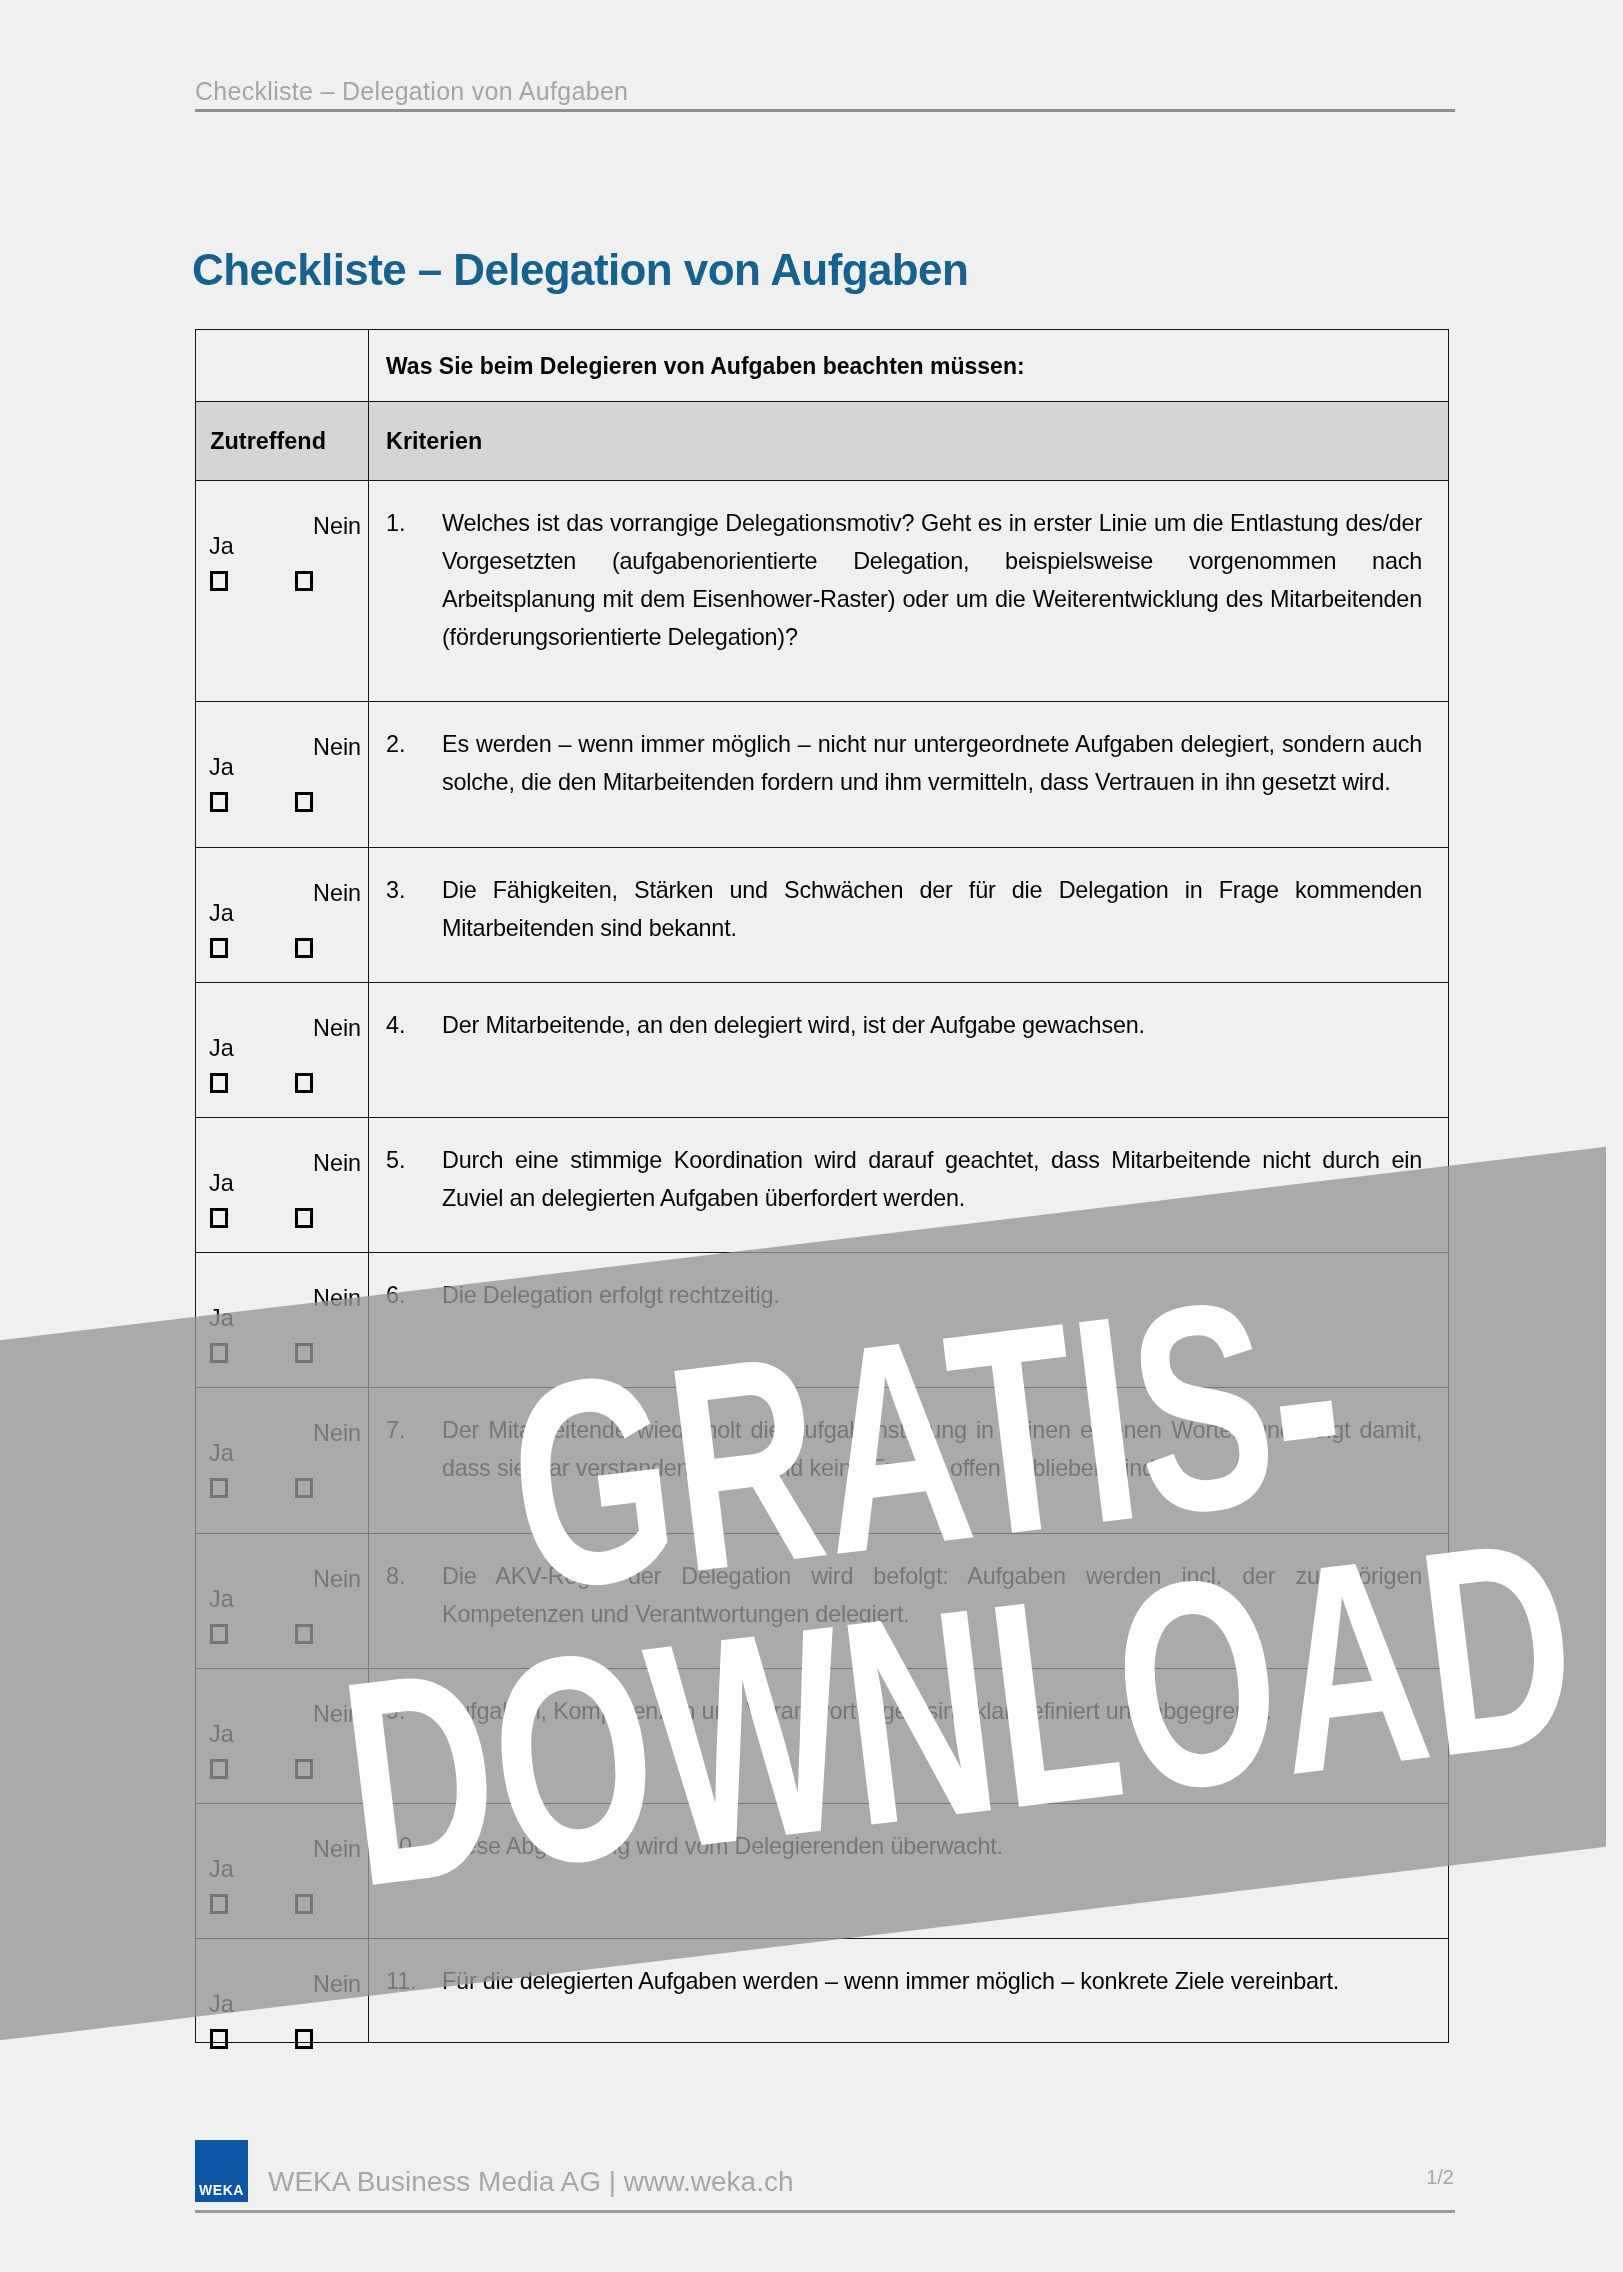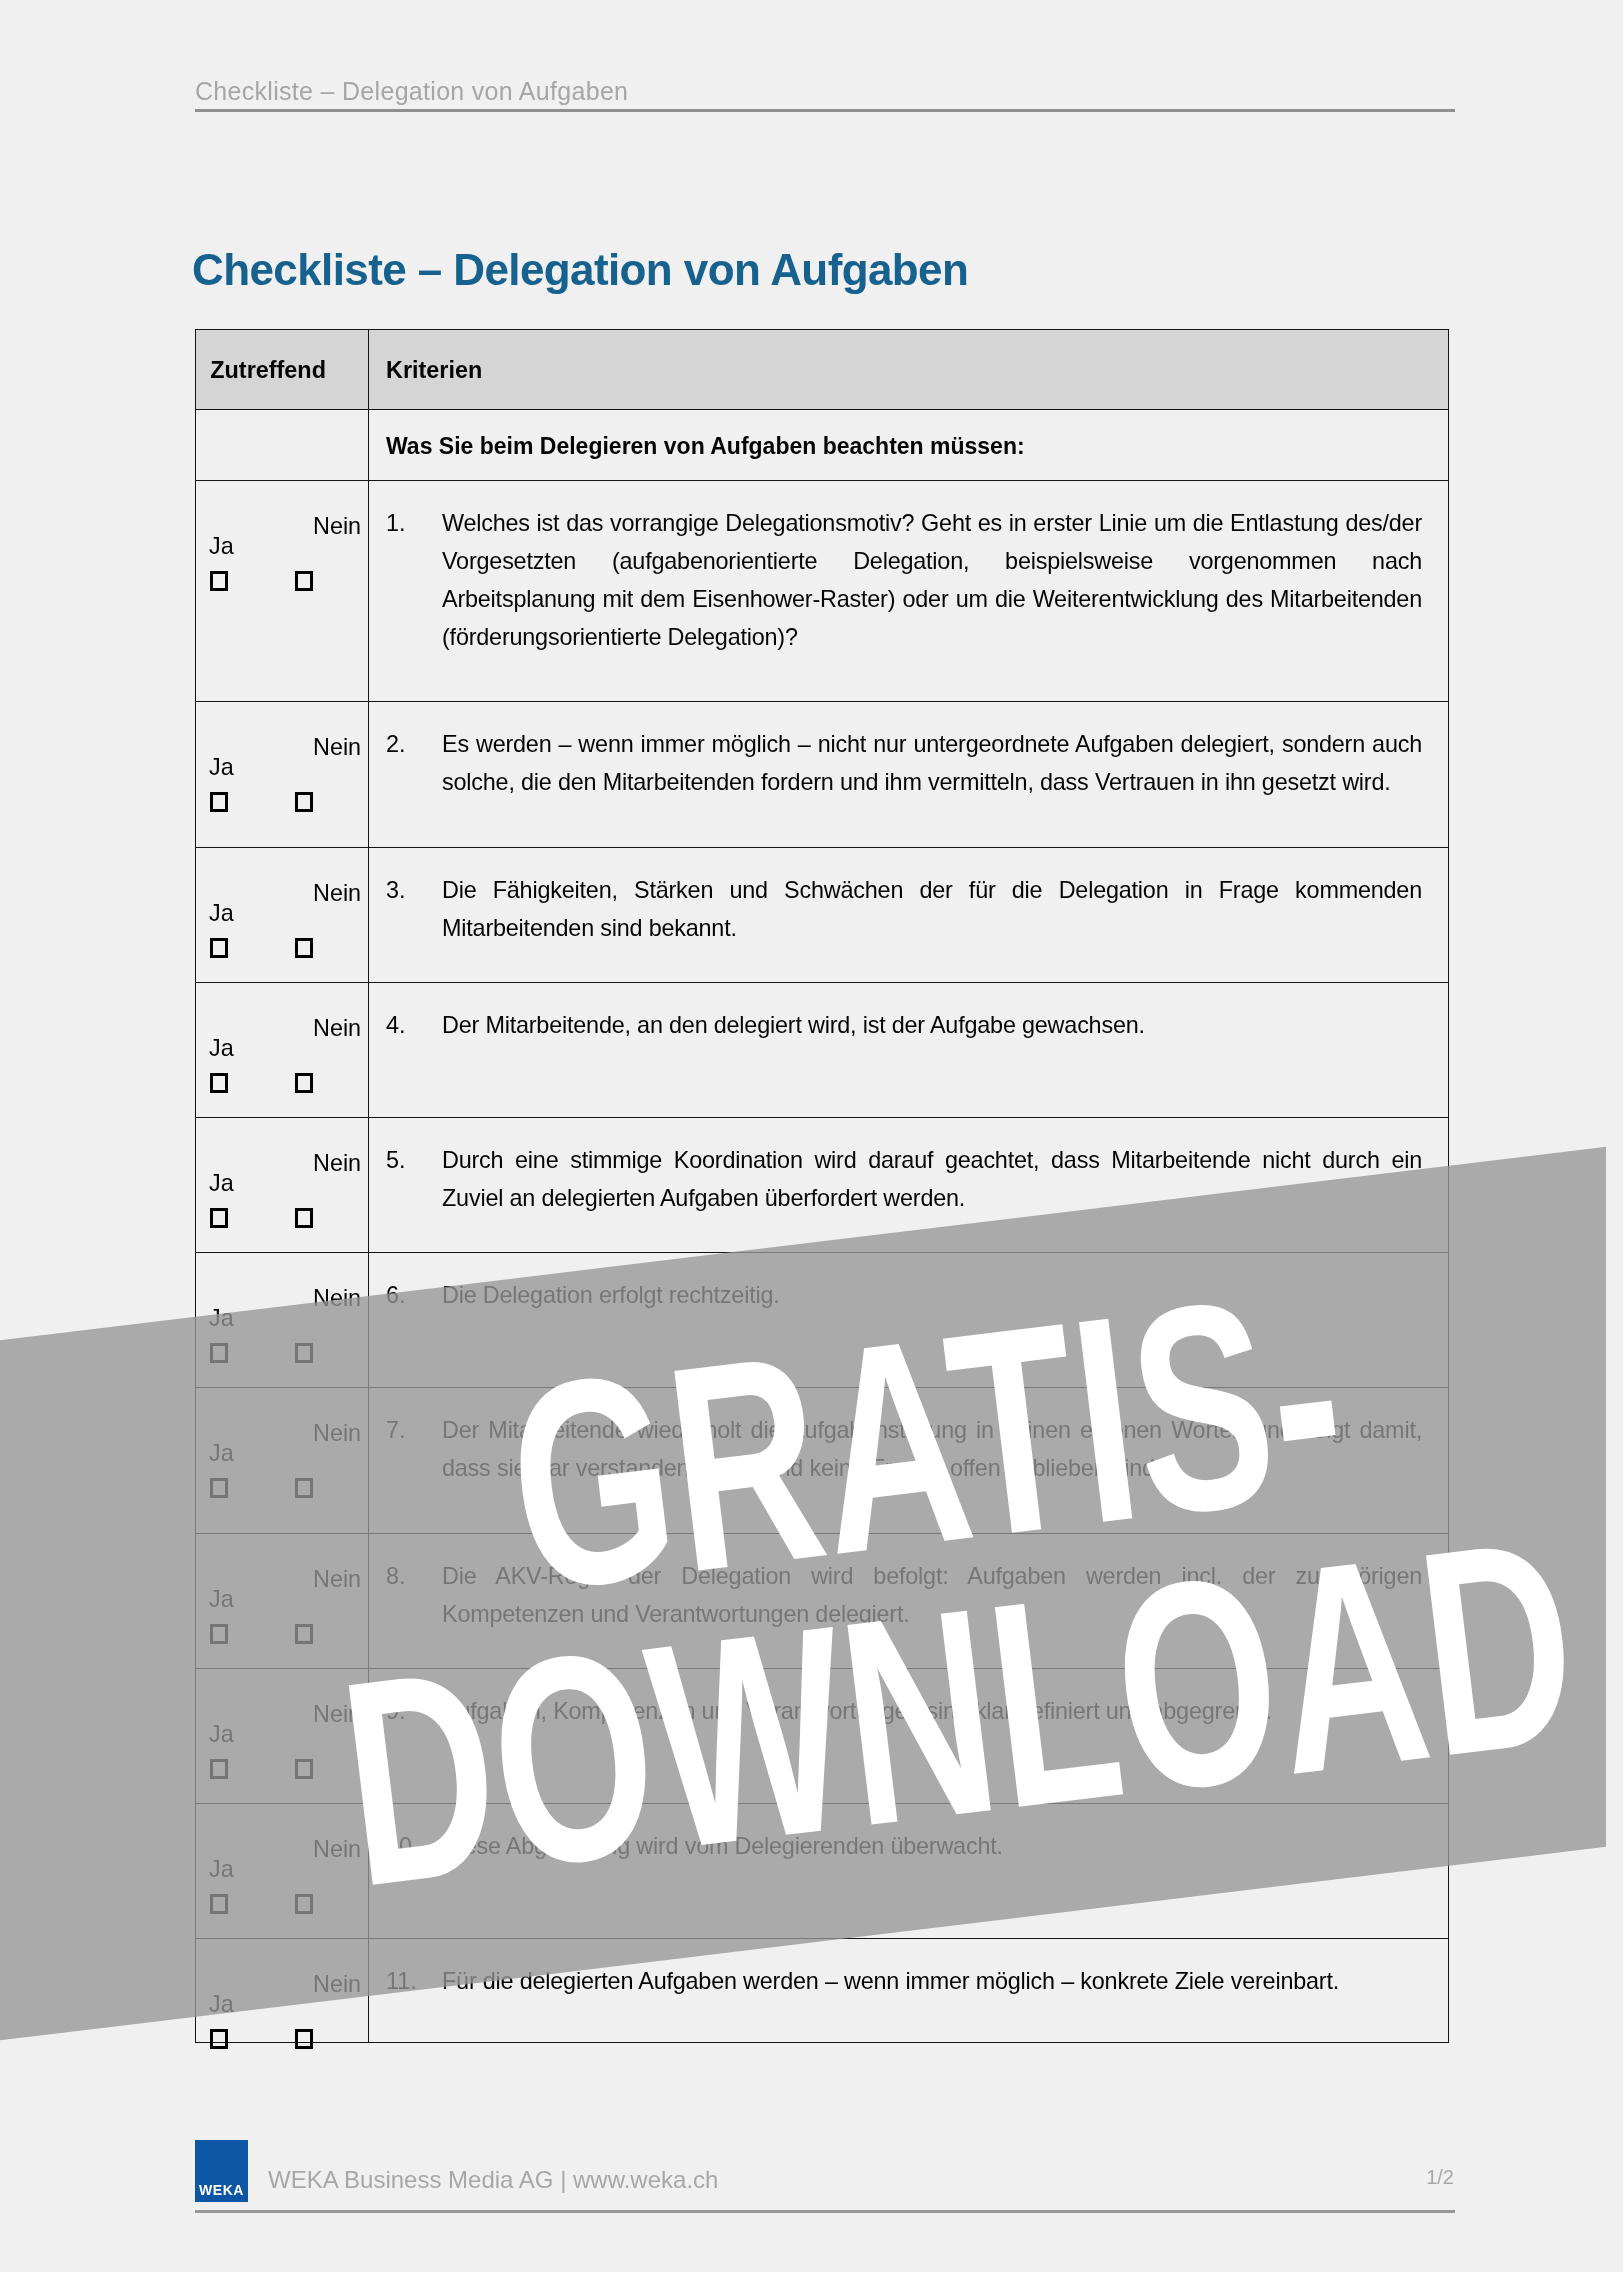--- a/index.html
+++ b/index.html
@@ -60,42 +60,42 @@
   .wm-line {
     font-size:292px; line-height:273px; font-weight:bold; color:#ffffff;
     transform:scaleX(0.7); white-space:nowrap; letter-spacing:1.3px;
   }
   
   .logo {
     position:absolute; left:195px; top:2140px; width:53px; height:62px;
     background:var(--logo-blue,#0d56a4); display:flex; align-items:flex-end; justify-content:center;
   }
   .logo-txt { color:#fff; font-weight:bold; font-size:14px; letter-spacing:0.6px; padding-bottom:4.5px; }
-  .foot-txt { position:absolute; left:268px; top:2166px; font-size:24px; color:#a7a7a7; }
+  .foot-txt { position:absolute; left:268px; top:2166px; font-size:28px; color:#a7a7a7; }
   .foot-page { position:absolute; right:169px; top:2166px; font-size:20px; color:#a7a7a7; }
   .foot-rule { position:absolute; left:195px; top:2210px; width:1260px; height:2.6px; background:#999999; }
 </style>
 </head>
 <body>
 
 <div class="page">
 
   <div class="runhead">Checkliste – Delegation von Aufgaben</div>
   <div class="runhead-rule"></div>
 
   <div class="doc-title">Checkliste – Delegation von Aufgaben</div>
 
   <div class="ctable">
+    <div class="trow sec-row">
+      <div class="c1"></div>
+      <div class="c2">Was Sie beim Delegieren von Aufgaben beachten müssen:</div>
+    </div>
     <div class="trow hdr-row">
       <div class="c1">Zutreffend</div>
       <div class="c2">Kriterien</div>
-    </div>
-    <div class="trow sec-row">
-      <div class="c1"></div>
-      <div class="c2">Was Sie beim Delegieren von Aufgaben beachten müssen:</div>
     </div>
 
   <div class="trow item-row" style="height: 221px;">
         <div class="c1">
           <span class="lbl ja">Ja</span>
           <span class="lbl nein">Nein</span>
           <span class="cb ja"></span>
           <span class="cb nein"></span>
         </div>
         <div class="c2">

